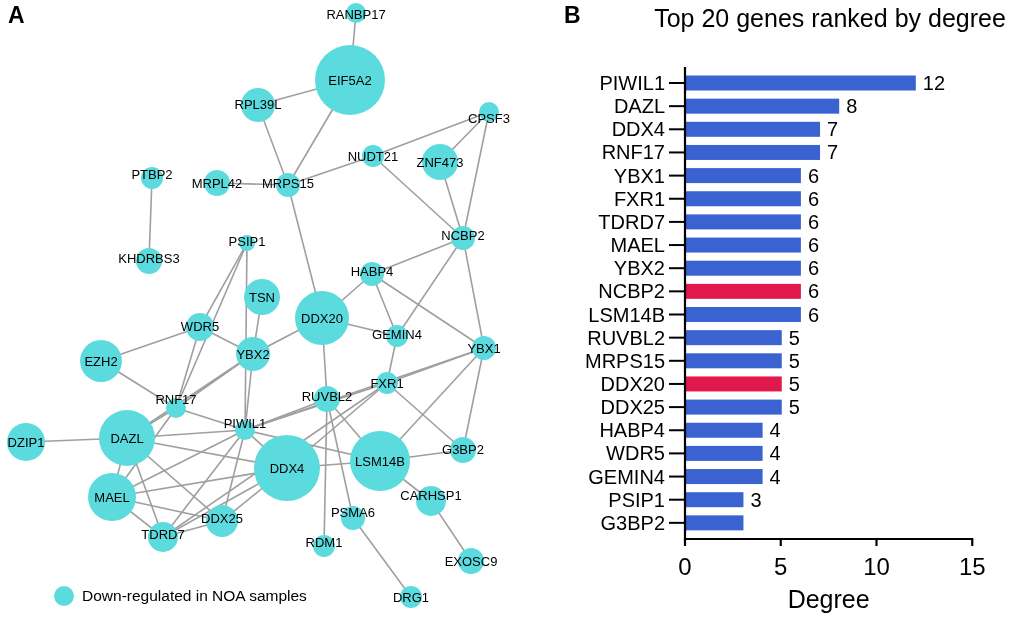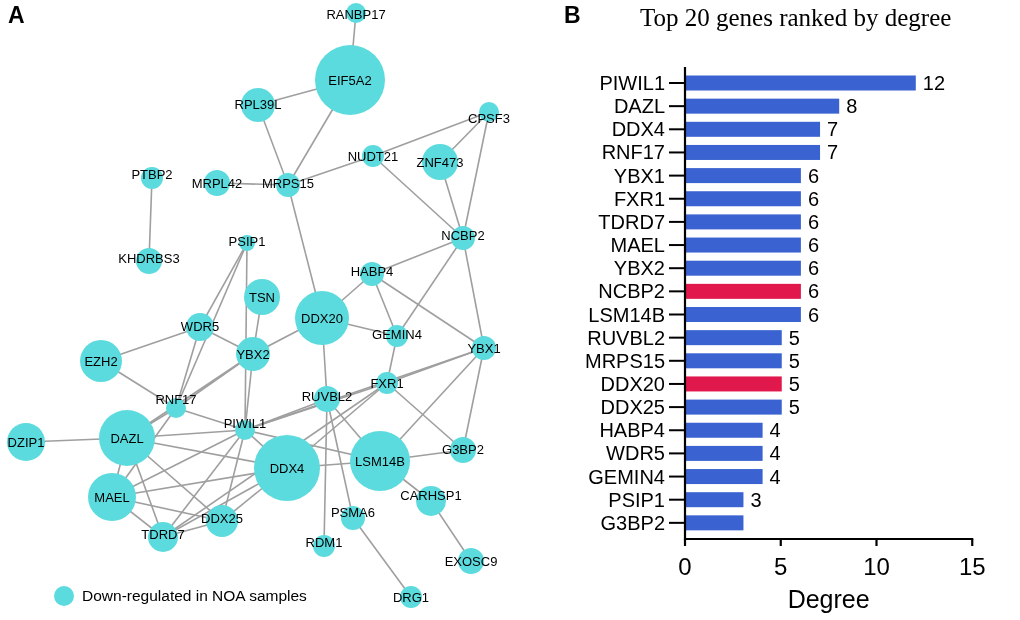--- a/index.html
+++ b/index.html
@@ -8,22 +8,22 @@
     font-family:"Liberation Sans", sans-serif;color:#000;overflow:hidden;
   }
   .panel-label{
     position:absolute;font-size:23px;font-weight:bold;color:#000;
   }
   #panel-a{position:absolute;left:0;top:0;width:560px;height:620px;}
   #panel-b{position:absolute;left:560px;top:0;width:460px;height:620px;}
   #label-a{left:8px;top:2px;}
   #label-b{left:4px;top:2px;}
   #chart-title{
-    position:absolute;left:80px;top:4px;width:380px;text-align:left;
-    font-size:25px;color:#000;white-space:nowrap;font-family:Liberation Serif, serif;
+    position:absolute;left:80px;top:4px;width:380px;text-align:center;
+    font-size:25px;color:#000;white-space:nowrap;
   }
   #net-svg,#bar-svg{position:absolute;left:0;top:0;}
   #legend{
     position:absolute;left:54px;top:586px;display:flex;align-items:center;gap:8px;
   }
   #legend-swatch{
     width:20px;height:20px;border-radius:50%;display:inline-block;
   }
   #legend-text{font-size:15.5px;color:#000;white-space:nowrap;}
 </style>

